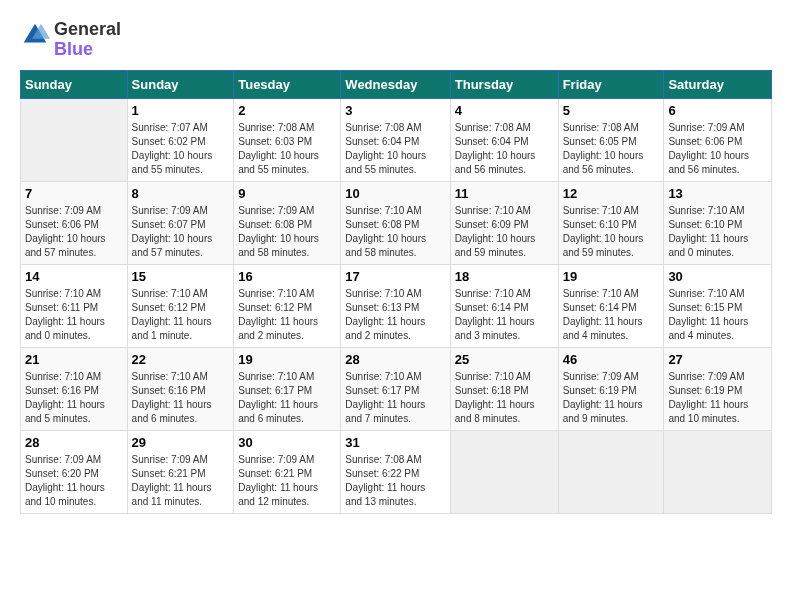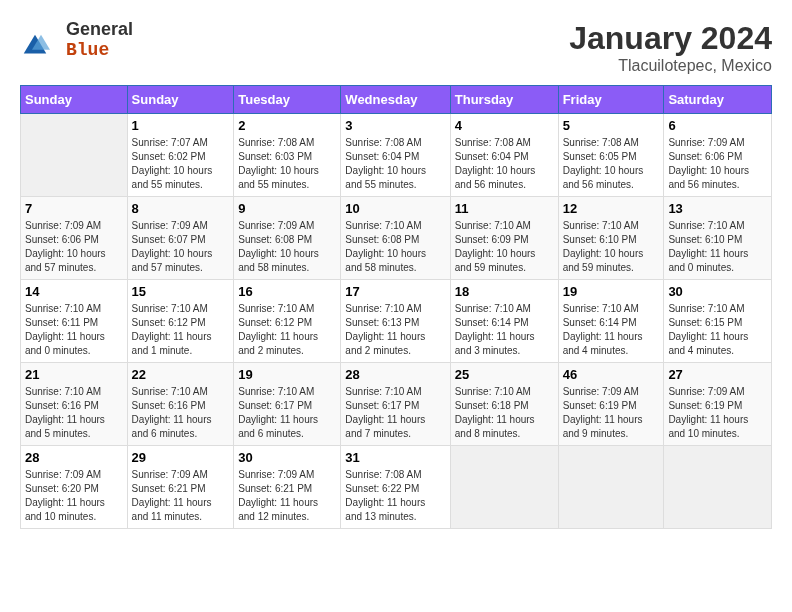--- a/index.html
+++ b/index.html
@@ -11,30 +11,30 @@
       padding: 20px;
     }
     .header-area {
       display: flex;
       justify-content: space-between;
       align-items: flex-start;
       margin-bottom: 10px;
     }
     .logo {
       display: flex;
-      align-items: flex-end;
-      gap: 16px;
+      align-items: flex-start;
+      gap: 4px;
     }
     .logo-text {
       font-size: 18px;
       font-weight: bold;
       line-height: 1.1;
     }
     .logo-general { color: #333; }
-    .logo-blue { color: #c2410c; font-family: Liberation Mono, monospace; }
+    .logo-blue { color: #8b5cf6; }
     .logo-icon {
       width: 30px;
       height: 30px;
     }
     .title-area {
       text-align: right;
     }
     .title-area h1 {
       font-size: 32px;
       font-weight: bold;
@@ -44,21 +44,21 @@
       font-size: 16px;
       font-weight: normal;
       color: #555;
     }
     table {
       width: 100%;
       border-collapse: collapse;
       font-size: 11px;
     }
     thead tr {
-      background-color: #8b5cf6;
+      background-color: #0f766e;
       color: #fff;
     }
     thead th {
       padding: 6px 4px;
       text-align: left;
       font-size: 13px;
       font-weight: bold;
       border: 1px solid #2d6db5;
     }
     tbody tr {
@@ -98,24 +98,20 @@
 <div class="header-area">
   <div class="logo">
     <svg class="logo-icon" viewBox="0 0 40 40">
       <polygon points="20,5 35,30 5,30" fill="#1a5fa8"></polygon>
       <polygon points="28,5 40,25 16,25" fill="#5ba3d9" opacity="0.7"></polygon>
     </svg>
     <div class="logo-text">
       <span class="logo-general">General</span><br>
       <span class="logo-blue">Blue</span>
     </div>
-  </div>
-  <div class="title-area">
-    <h1>January 2024</h1>
-    <h2>Tlacuilotepec, Mexico</h2>
   </div>
 </div>
 
 <table>
   <thead>
     <tr>
       <th>Sunday</th>
       <th>Sunday</th>
       <th>Tuesday</th>
       <th>Wednesday</th>

